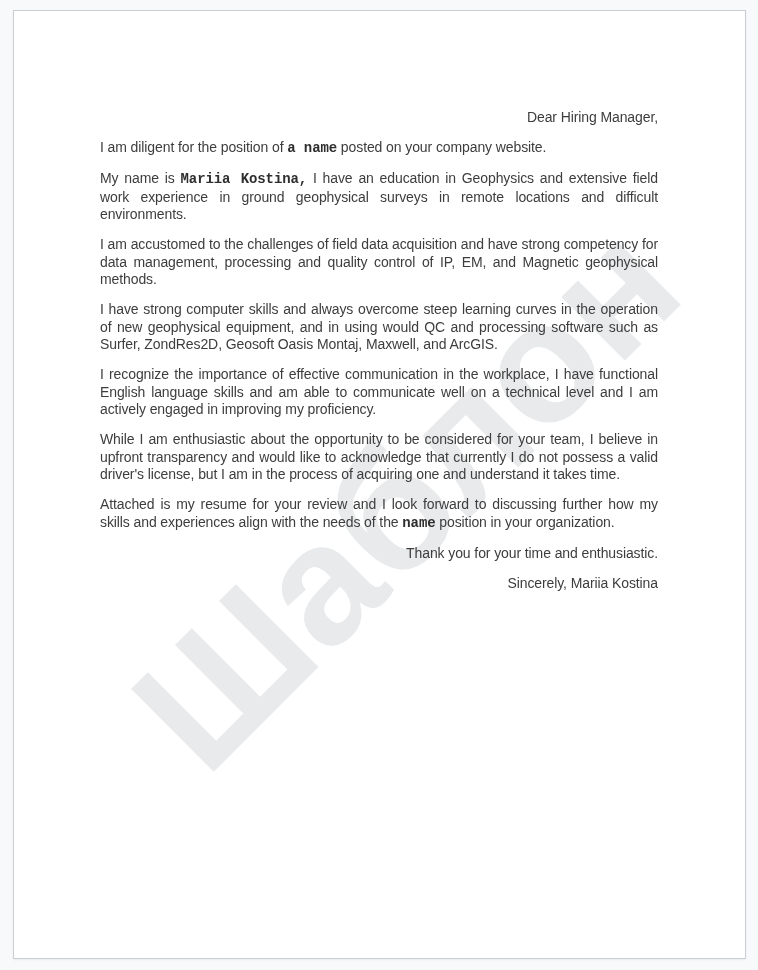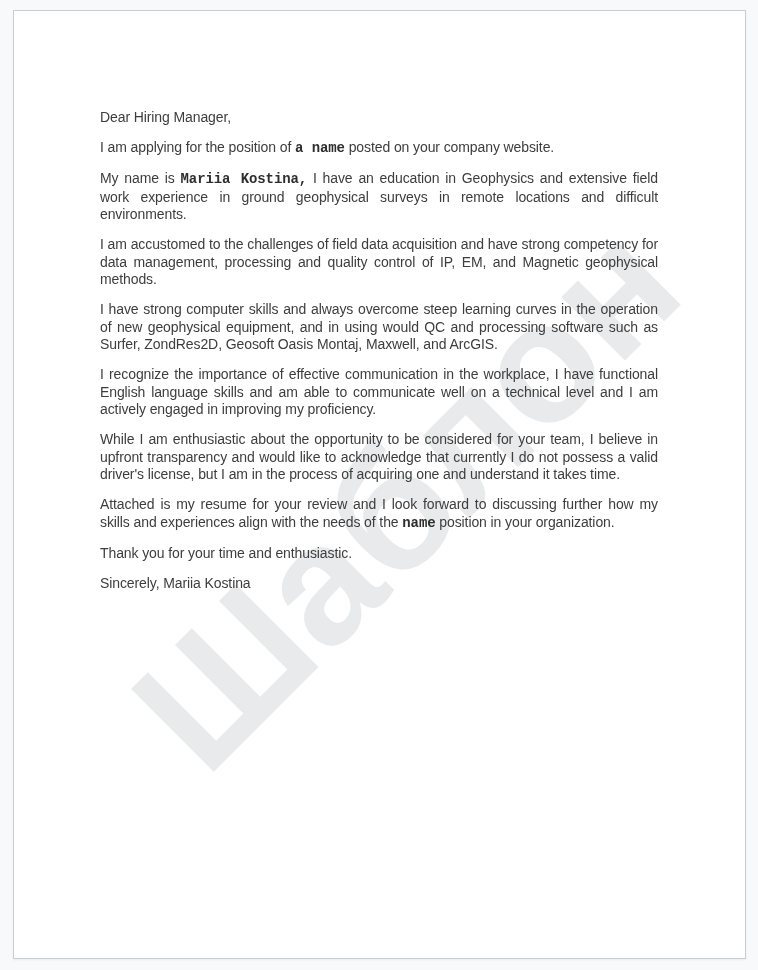--- a/index.html
+++ b/index.html
@@ -60,41 +60,41 @@
     color: var(--text);
     font-size: 14px;
     line-height: 17.5px;
     letter-spacing: -0.1px;
     text-align: justify;
   }
   .content p {
     margin: 0 0 12.5px 0;
   }
   .content p.no-justify {
-    text-align: left;
+    text-align: right;
   }
   .content strong {
     font-weight: 700;
     color: var(--text-bold);
     font-family: Liberation Mono, monospace;
   }
 </style>
 </head>
 <body>
 
 <div class="canvas">
   <div class="page">
 
     <div class="watermark">Шаблон</div>
 
     <div class="content">
 
       <p class="no-justify"><span>Dear Hiring Manager,</span></p>
 
-      <p><span>I am applying for the position of </span><strong>a name</strong><span> posted on your company website.</span></p>
+      <p><span>I am diligent for the position of </span><strong>a name</strong><span> posted on your company website.</span></p>
 
       <p><span>My name is </span><strong>Mariia Kostina,</strong><span> I have an education in Geophysics and extensive field work experience in ground geophysical surveys in remote locations and difficult environments.</span></p>
 
       <p><span>I am accustomed to the challenges of field data acquisition and have strong competency for data management, processing and quality control of IP, EM, and Magnetic geophysical methods.</span></p>
 
       <p><span>I have strong computer skills and always overcome steep learning curves in the operation of new geophysical equipment, and in using would QC and processing software such as Surfer, ZondRes2D, Geosoft Oasis Montaj, Maxwell, and ArcGIS.</span></p>
 
       <p><span>I recognize the importance of effective communication in the workplace, I have functional English language skills and am able to communicate well on a technical level and I am actively engaged in improving my proficiency.</span></p>
 
       <p><span>While I am enthusiastic about the opportunity to be considered for your team, I believe in upfront transparency and would like to acknowledge that currently I do not possess a valid driver's license, but I am in the process of acquiring one and understand it takes time.</span></p>

